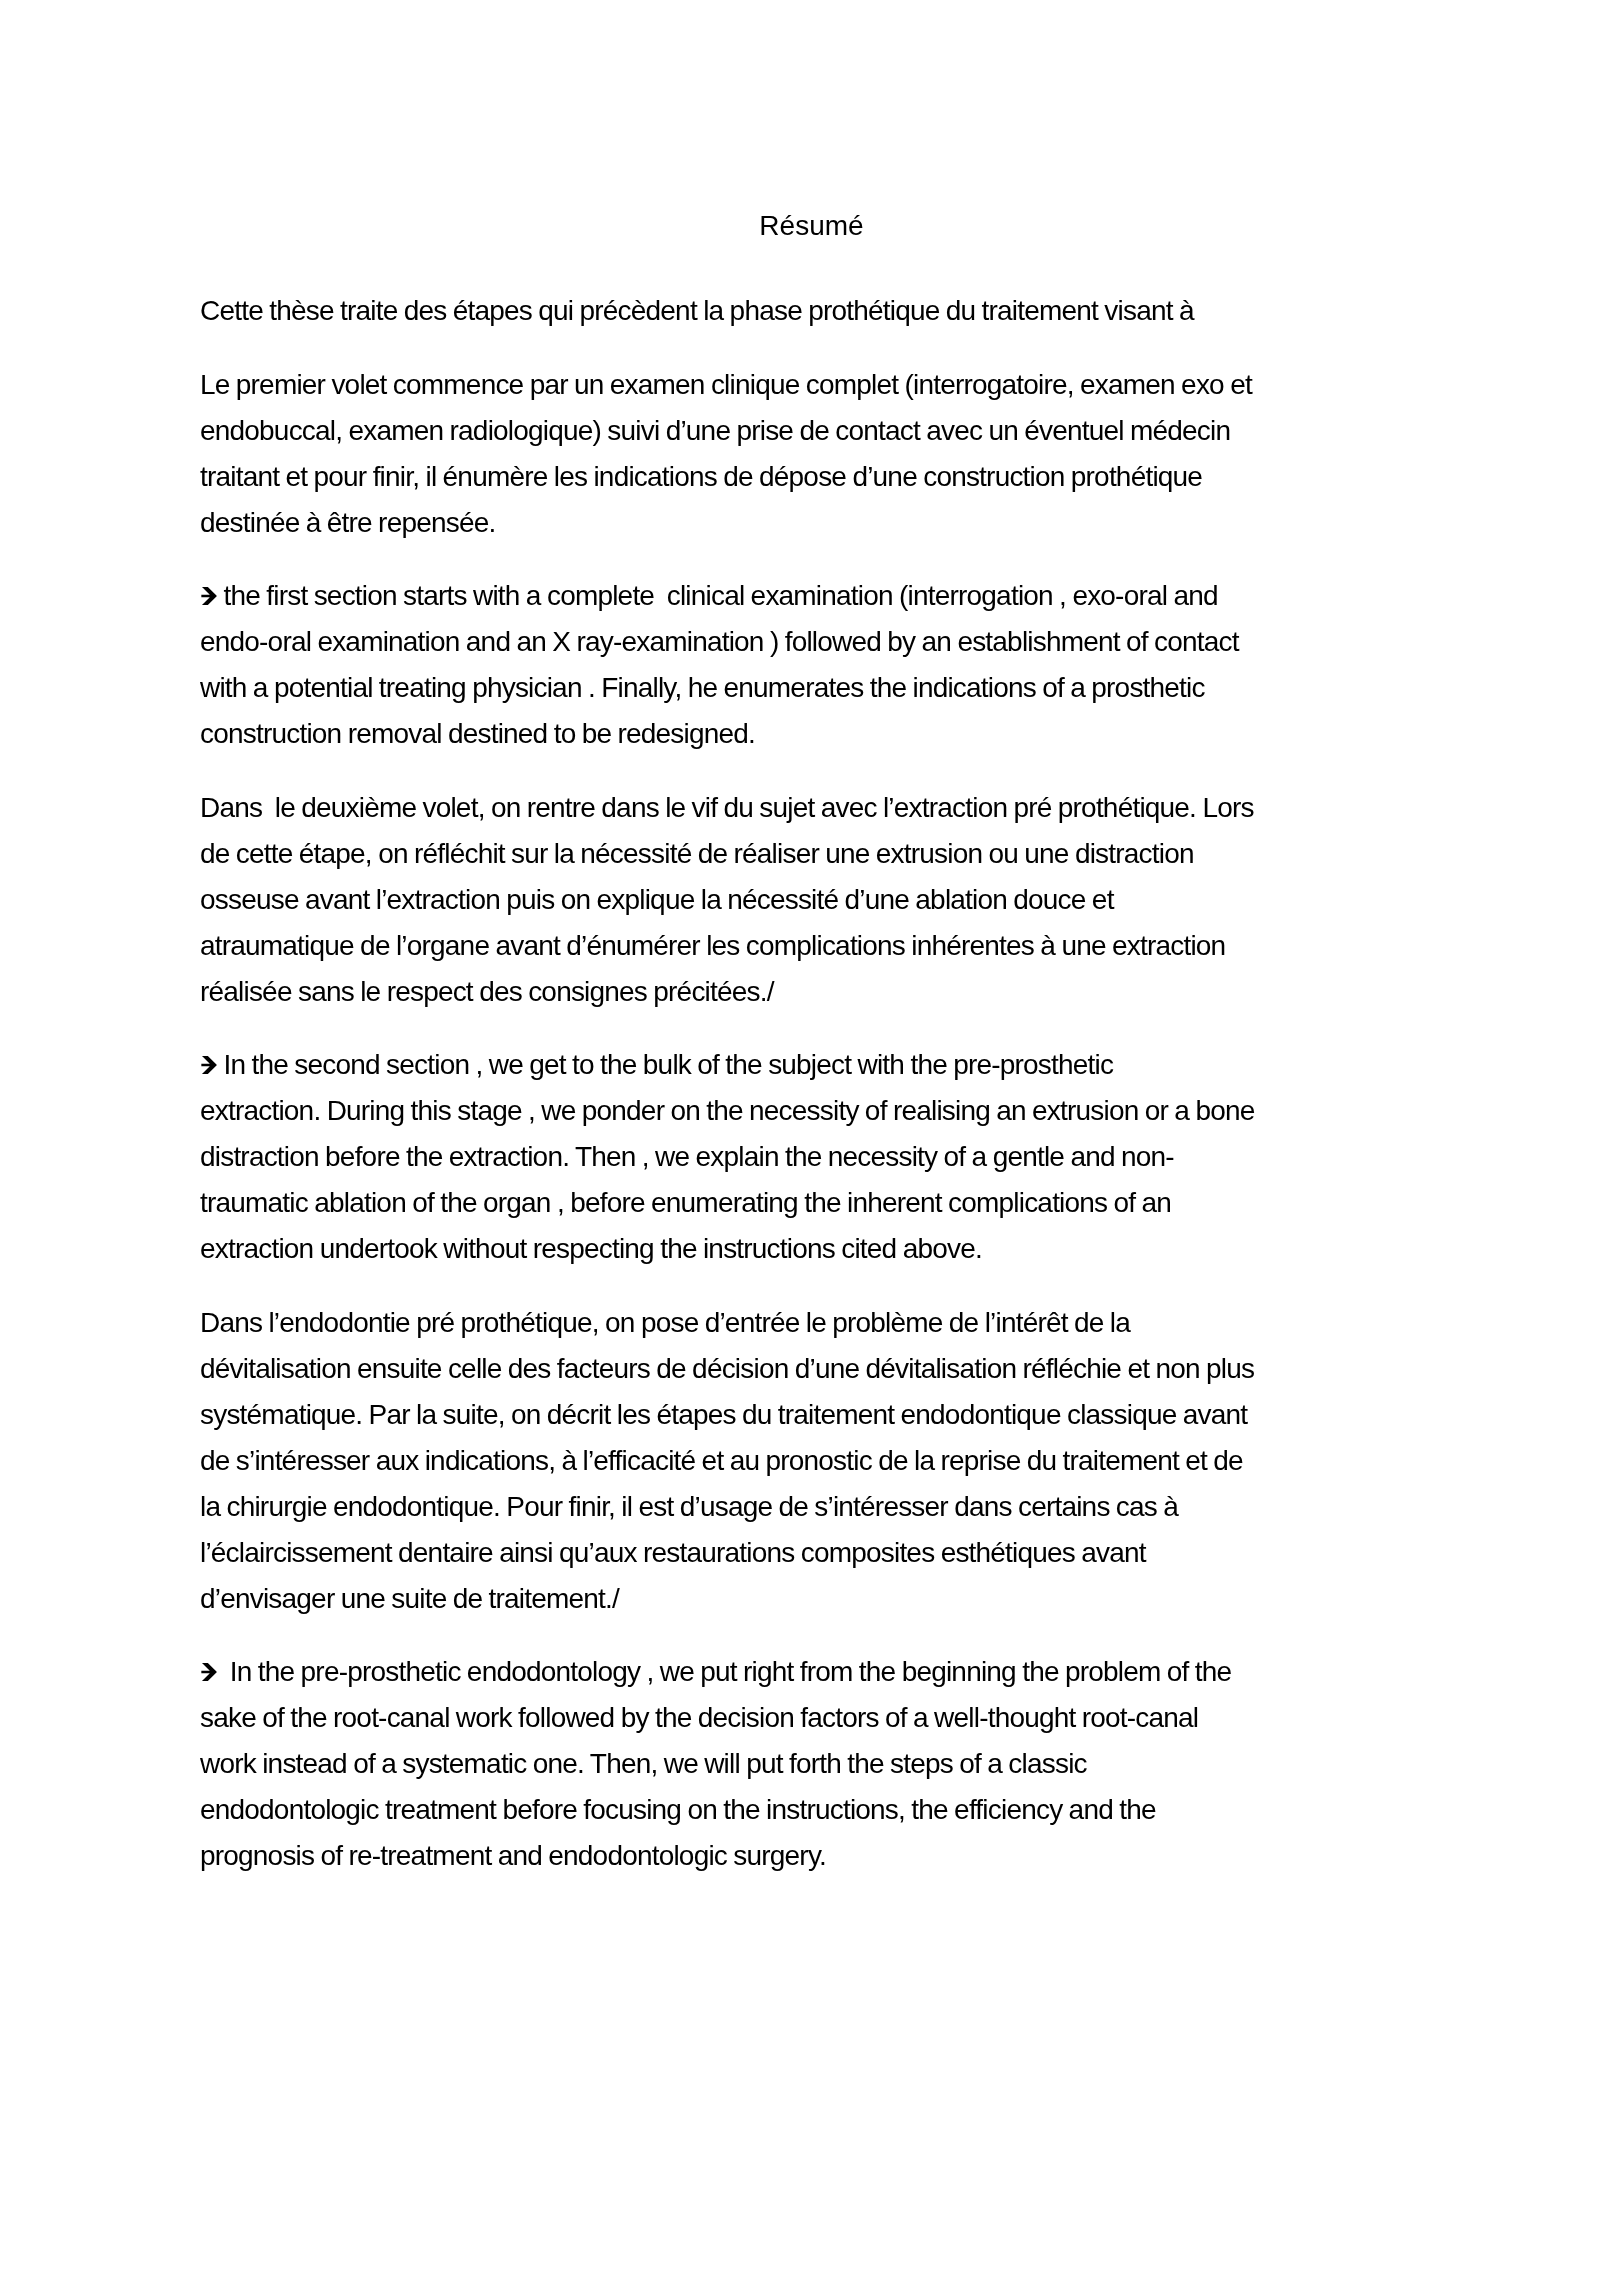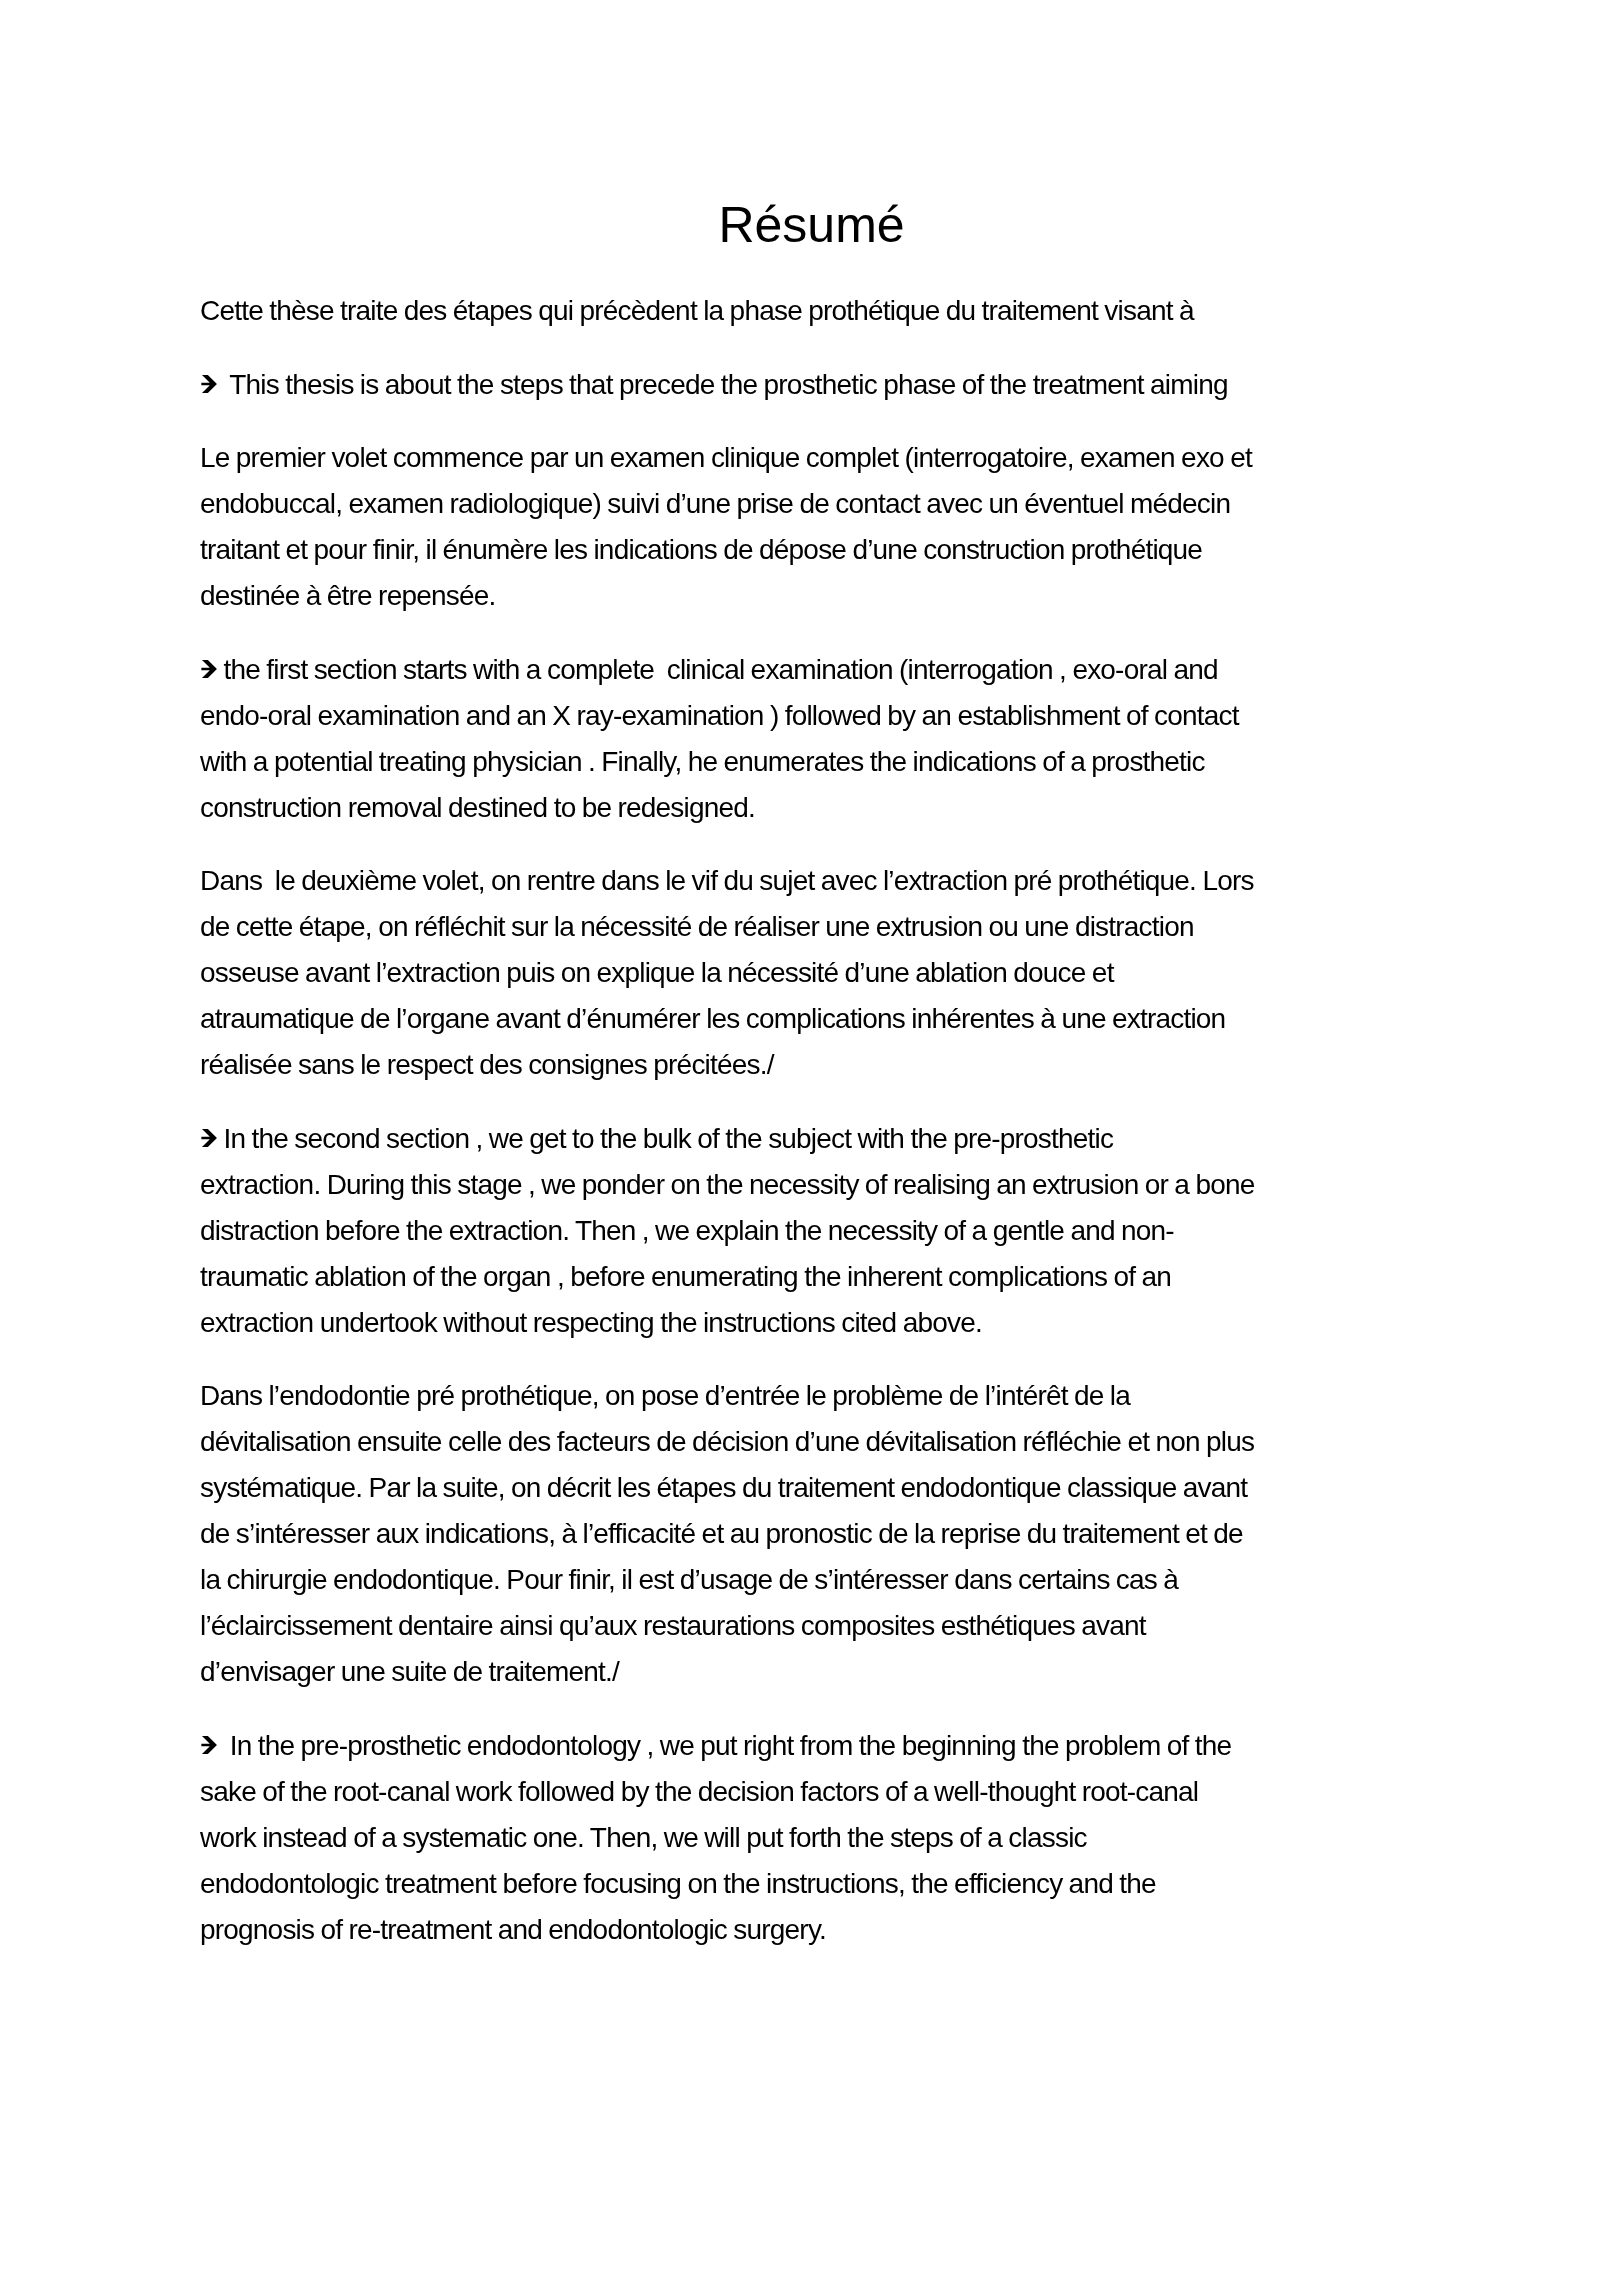--- a/index.html
+++ b/index.html
@@ -21,21 +21,21 @@
       width: 1623px;
       height: 2295px;
       background: #ffffff;
     }
     .title {
       position: absolute;
       left: 0;
       width: 1623px;
       top: 196px;
       text-align: center;
-      font-size: 50px;
+      font-size: 28px;
       line-height: 59px;
       font-weight: normal;
       margin: 0;
       letter-spacing: 0px;
     }
     .content {
       position: absolute;
       left: 200px;
       top: 288px;
       width: 1256px;
@@ -61,23 +61,21 @@
     }
     .arrow svg { display: block; }
   </style>
 </head>
 <body>
 
 <div class="page">
   <h1 class="title">Résumé</h1>
   <div class="content" id="content">
       <p class="para"><span class="line"><span>Cette thèse traite des étapes qui précèdent la phase prothétique du traitement visant à</span></span></p>
-      <p class="para"><span class="line"><span class="arrow"><svg width="19.6" height="26" viewBox="0 0 30 40">
-              <path d="M3 6 L12 6 L26 20 L12 34 L3 34 L15 22 L2 22 L2 18 L15 18 Z" fill="#000"></path>
-            </svg></span><span> This thesis is about the steps that precede the prosthetic phase of the treatment aiming</span></span></p>
+      <p class="para"></p>
       <p class="para"><span class="line"><span>Le premier volet commence par un examen clinique complet (interrogatoire, examen exo et</span></span><span class="line"><span>endobuccal, examen radiologique) suivi d’une prise de contact avec un éventuel médecin</span></span><span class="line"><span>traitant et pour finir, il énumère les indications de dépose d’une construction prothétique</span></span><span class="line"><span>destinée à être repensée.</span></span></p>
       <p class="para"><span class="line"><span class="arrow"><svg width="19.6" height="26" viewBox="0 0 30 40">
               <path d="M3 6 L12 6 L26 20 L12 34 L3 34 L15 22 L2 22 L2 18 L15 18 Z" fill="#000"></path>
             </svg></span><span>the first section starts with a complete  clinical examination (interrogation , exo-oral and</span></span><span class="line"><span>endo-oral examination and an X ray-examination ) followed by an establishment of contact</span></span><span class="line"><span>with a potential treating physician . Finally, he enumerates the indications of a prosthetic</span></span><span class="line"><span>construction removal destined to be redesigned.</span></span></p>
       <p class="para"><span class="line"><span>Dans  le deuxième volet, on rentre dans le vif du sujet avec l’extraction pré prothétique. Lors</span></span><span class="line"><span>de cette étape, on réfléchit sur la nécessité de réaliser une extrusion ou une distraction</span></span><span class="line"><span>osseuse avant l’extraction puis on explique la nécessité d’une ablation douce et</span></span><span class="line"><span>atraumatique de l’organe avant d’énumérer les complications inhérentes à une extraction</span></span><span class="line"><span>réalisée sans le respect des consignes précitées./</span></span></p>
       <p class="para"><span class="line"><span class="arrow"><svg width="19.6" height="26" viewBox="0 0 30 40">
               <path d="M3 6 L12 6 L26 20 L12 34 L3 34 L15 22 L2 22 L2 18 L15 18 Z" fill="#000"></path>
             </svg></span><span>In the second section , we get to the bulk of the subject with the pre-prosthetic</span></span><span class="line"><span>extraction. During this stage , we ponder on the necessity of realising an extrusion or a bone</span></span><span class="line"><span>distraction before the extraction. Then , we explain the necessity of a gentle and non-</span></span><span class="line"><span>traumatic ablation of the organ , before enumerating the inherent complications of an</span></span><span class="line"><span>extraction undertook without respecting the instructions cited above.</span></span></p>
       <p class="para"><span class="line"><span>Dans l’endodontie pré prothétique, on pose d’entrée le problème de l’intérêt de la</span></span><span class="line"><span>dévitalisation ensuite celle des facteurs de décision d’une dévitalisation réfléchie et non plus</span></span><span class="line"><span>systématique. Par la suite, on décrit les étapes du traitement endodontique classique avant</span></span><span class="line"><span>de s’intéresser aux indications, à l’efficacité et au pronostic de la reprise du traitement et de</span></span><span class="line"><span>la chirurgie endodontique. Pour finir, il est d’usage de s’intéresser dans certains cas à</span></span><span class="line"><span>l’éclaircissement dentaire ainsi qu’aux restaurations composites esthétiques avant</span></span><span class="line"><span>d’envisager une suite de traitement./</span></span></p>
       <p class="para"><span class="line"><span class="arrow"><svg width="19.6" height="26" viewBox="0 0 30 40">

